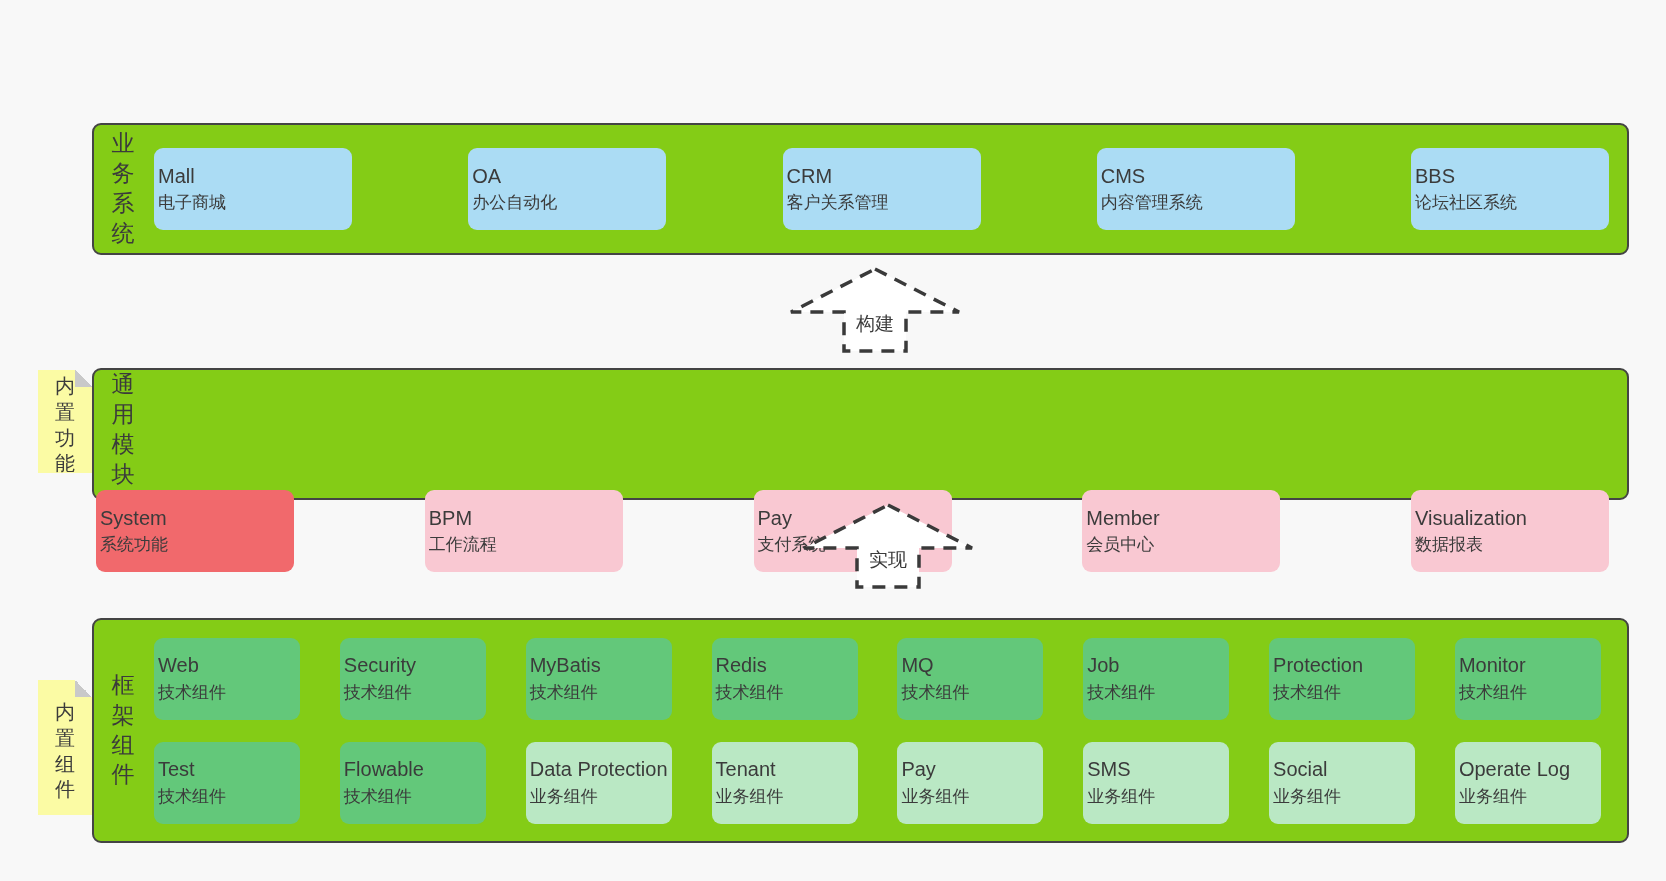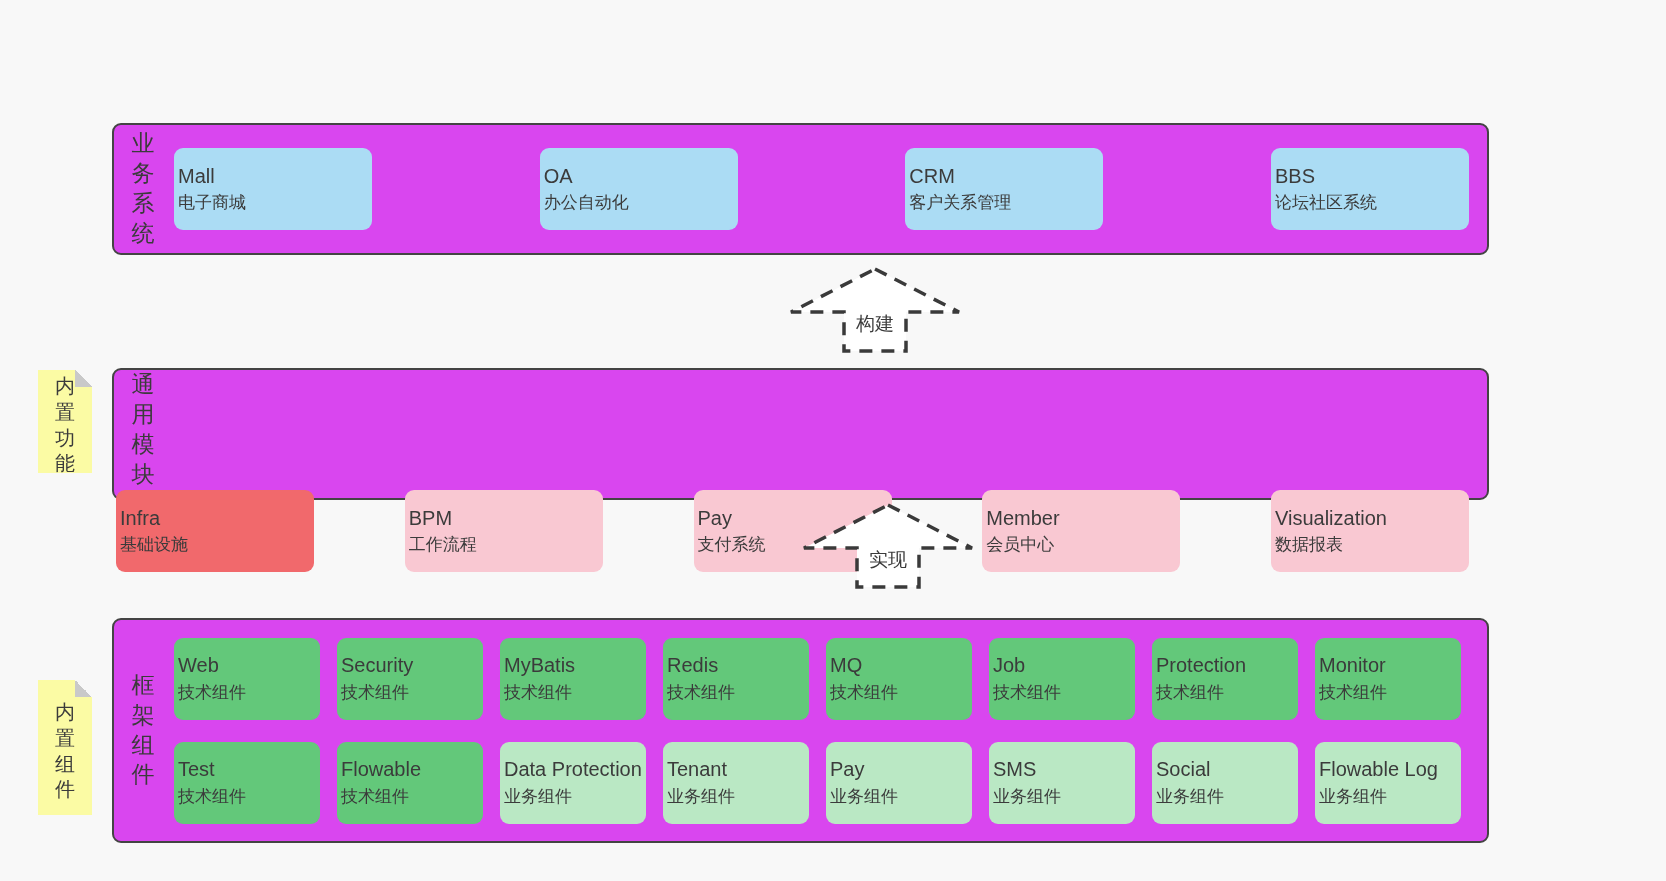--- a/index.html
+++ b/index.html
@@ -4,23 +4,23 @@
 <style>
   html,body{margin:0;padding:0;}
   body{
     width:1666px;height:881px;position:relative;
     background:#f8f8f8;
     font-family:"Liberation Sans", sans-serif;
     color:#3b3b3b;
     overflow:hidden;
   }
   .layer{
-    position:absolute;left:92px;width:1377px;
-    background:#d946ef;border:2px solid #444444;border-radius:9px;
-    box-sizing:border-box;display:flex;margin-left:20px;
+    position:absolute;left:92px;width:1537px;
+    background:#84cc16;border:2px solid #444444;border-radius:9px;
+    box-sizing:border-box;display:flex;
   }
   .layer1{top:123px;height:132px;}
   .layer2{top:368px;height:132px;flex-direction:column;}
   .layer3{top:618px;height:225px;}
   .side{width:58px;display:flex;align-items:center;justify-content:center;flex:none;}
   .side-label{
     width:27px;font-size:23px;line-height:1.30;letter-spacing:0;
     word-break:break-all;text-align:center;color:#3b3b3b;
   }
   .boxes{
@@ -88,41 +88,45 @@
     </div>
     <div class="box v-blue">
       <div class="t">OA</div>
       <div class="s">办公自动化</div>
     </div>
     <div class="box v-blue">
       <div class="t">CRM</div>
       <div class="s">客户关系管理</div>
     </div>
     <div class="box v-blue">
+      <div class="t">CMS</div>
+      <div class="s">内容管理系统</div>
+    </div>
+    <div class="box v-blue">
       <div class="t">BBS</div>
       <div class="s">论坛社区系统</div>
     </div>
   </div>
 </div>
 
 <div class="arrow arrow1">
   <svg width="180" height="88" viewBox="0 0 180 88">
     <polygon points="90,3 174,46 121,46 121,85 59,85 59,46 6,46" fill="#ffffff" stroke="#3a3a3a" stroke-width="3.5" stroke-dasharray="13 9"></polygon>
   </svg>
   <span class="arrow-label">构建</span>
 </div>
 
 <div class="layer layer2">
   <div class="side">
     <div class="side-label">通用模块</div>
   </div>
   <div class="boxes">
     <div class="box v-red">
-      <div class="t">Infra</div>
-      <div class="s">基础设施</div>
+      <div class="t">System</div>
+      <div class="s">系统功能</div>
     </div>
     <div class="box v-pink">
       <div class="t">BPM</div>
       <div class="s">工作流程</div>
     </div>
     <div class="box v-pink">
       <div class="t">Pay</div>
       <div class="s">支付系统</div>
     </div>
     <div class="box v-pink">
@@ -205,18 +209,18 @@
       </div>
       <div class="box v-lgreen">
         <div class="t">SMS</div>
         <div class="s">业务组件</div>
       </div>
       <div class="box v-lgreen">
         <div class="t">Social</div>
         <div class="s">业务组件</div>
       </div>
       <div class="box v-lgreen">
-        <div class="t">Flowable Log</div>
+        <div class="t">Operate Log</div>
         <div class="s">业务组件</div>
       </div>
     </div>
   </div>
 </div>
 
 </body></html>

